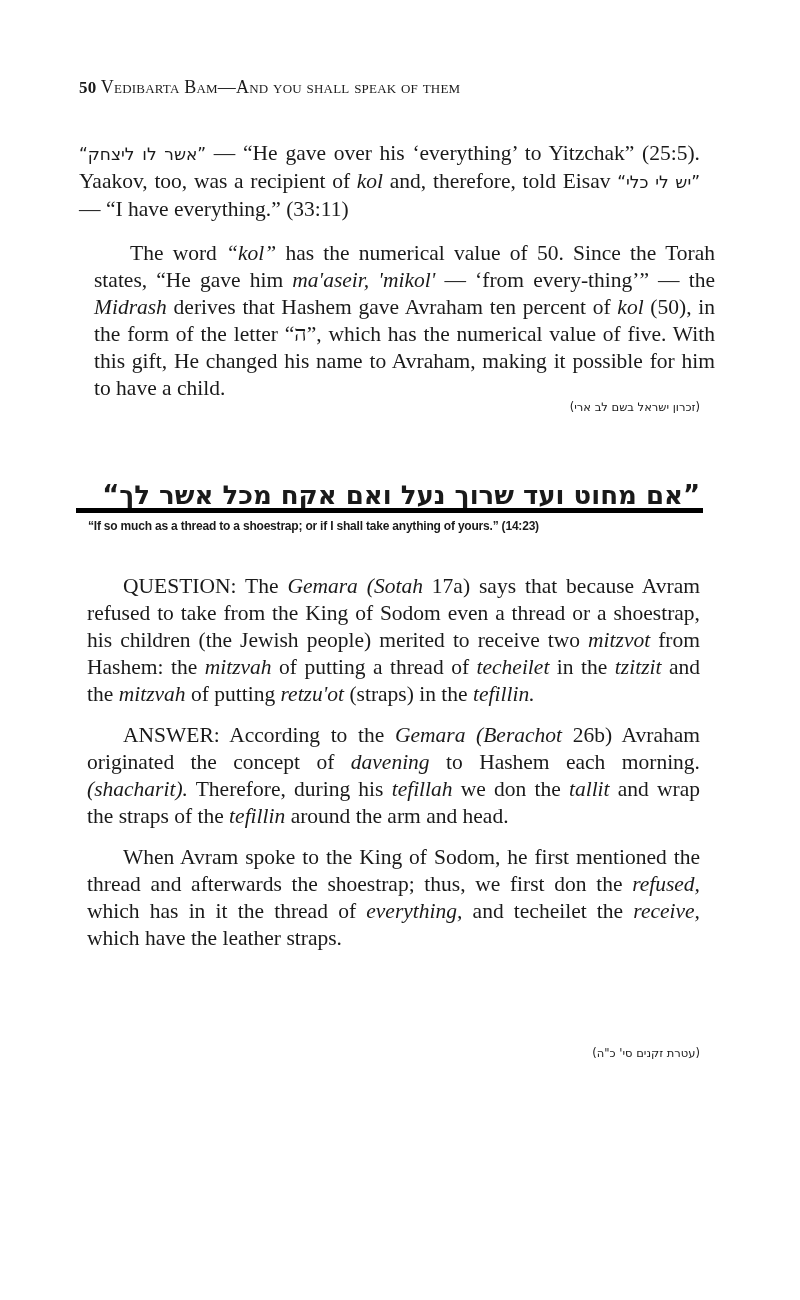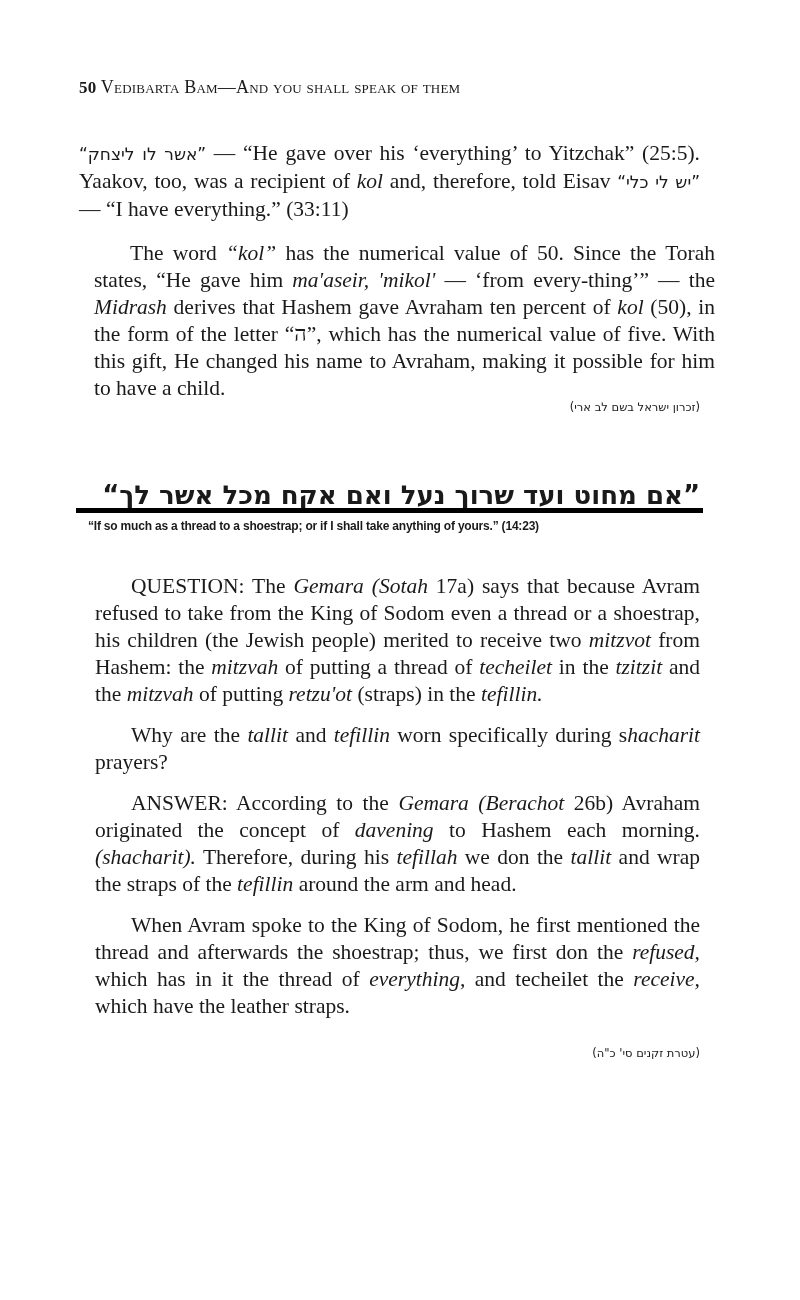--- a/index.html
+++ b/index.html
@@ -99,21 +99,21 @@
       line-height: 23px;
       letter-spacing: -0.2px;
       margin-left: 9px;
     }
     .block3 {
       position: absolute;
       top: 573px;
       left: 0;
       width: 621px;
     }
-    .para { margin: 0 0 14px 16px; font-family: Liberation Serif, serif; }
+    .para { margin: 0 0 14px 8px; font-family: Liberation Serif, serif; }
   </style>
 </head>
 <body>
 
 <div class="page">
 
   <div class="running-head">
     <span class="page-num">50</span>
     <span class="title">Vedibarta Bam—And you shall speak of them</span>
   </div>
@@ -128,21 +128,20 @@
 
   <div class="source source1">(זכרון ישראל בשם לב ארי)</div>
 
   <div class="heb-heading">”אם מחוט ועד שרוך נעל ואם אקח מכל אשר לך“</div>
   <div class="rule"></div>
   <div class="eng-heading">“If so much as a thread to a shoestrap; or if I shall take anything of yours.” (14:23)</div>
 
   <div class="block3">
     <p class="body-text indent para"><span>QUESTION: The </span><i>Gemara (Sotah</i><span> 17a) says that because Avram refused to take from the King of Sodom even a thread or a shoestrap, his children (the Jewish people) merited to receive two </span><i>mitzvot</i><span> from Hashem: the </span><i>mitzvah</i><span> of putting a thread of </span><i>techeilet</i><span> in the </span><i>tzitzit</i><span> and the </span><i>mitzvah</i><span> of putting </span><i>retzu'ot</i><span> (straps) in the </span><i>tefillin.</i></p>
 
-    <p class="body-text indent para"><span>Why are the </span><i>tallit</i><span> and </span><i>tefillin</i><span> worn specifically during s</span><i>hacharit</i><span> prayers?</span></p>
 
     <p class="body-text indent para"><span>ANSWER: According to the </span><i>Gemara (Berachot</i><span> 26b) Avraham originated the concept of </span><i>davening</i><span> to Hashem each morning. </span><i>(shacharit).</i><span> Therefore, during his </span><i>tefillah</i><span> we don the </span><i>tallit</i><span> and wrap the straps of the </span><i>tefillin</i><span> around the arm and head.</span></p>
 
     <p class="body-text indent para"><span>When Avram spoke to the King of Sodom, he first mentioned the thread and afterwards the shoestrap; thus, we first don the </span><i>refused,</i><span> which has in it the thread of </span><i>everything,</i><span> and techeilet the </span><i>receive,</i><span> which have the leather straps.</span></p>
   </div>
 
   <div class="source source2">(עטרת זקנים סי' כ"ה)</div>
 
 </div>
 

